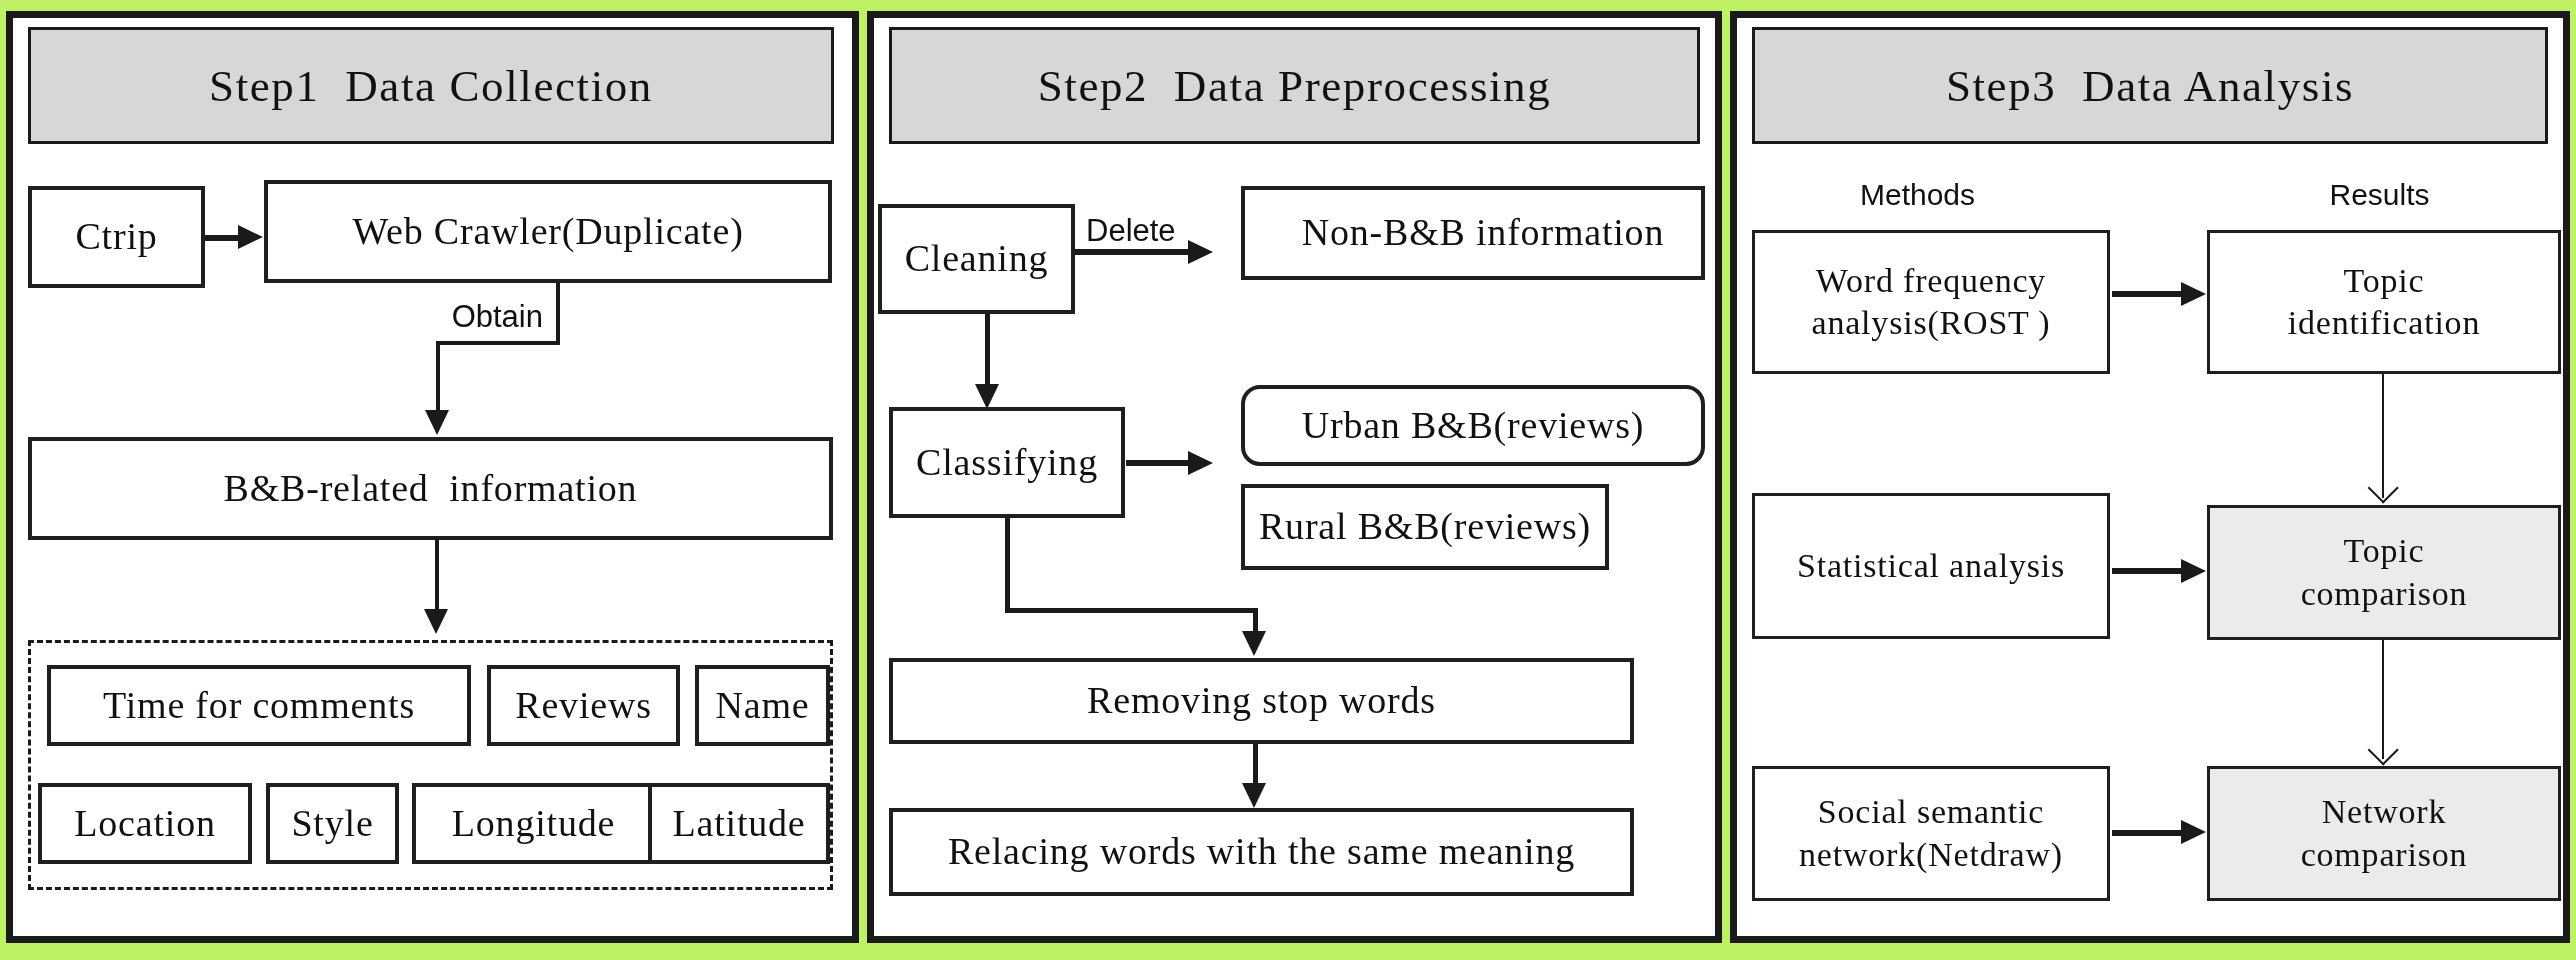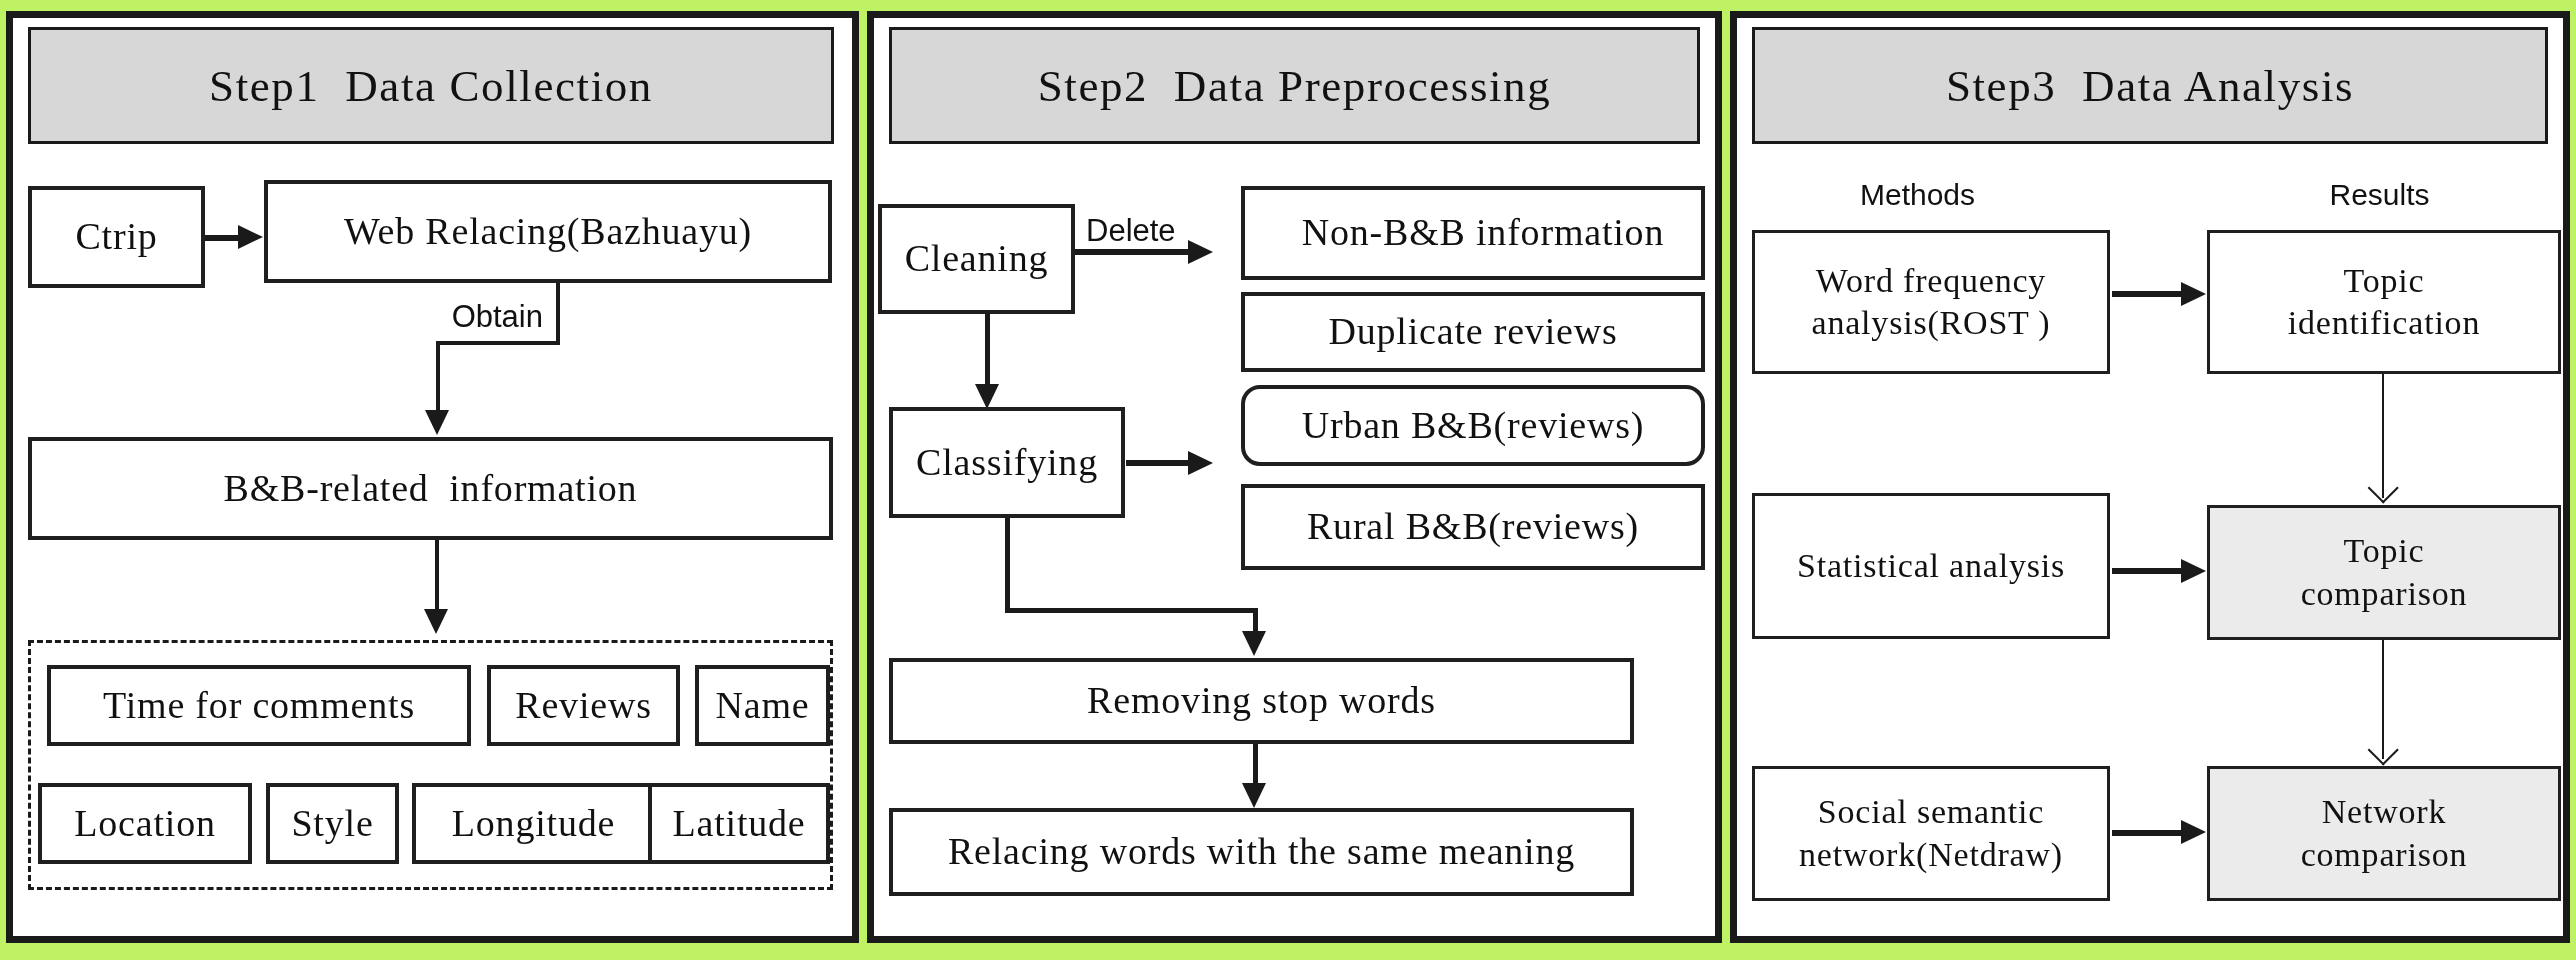--- a/index.html
+++ b/index.html
@@ -35,21 +35,21 @@
 <body>
 
 <div id="page">
 
   <div class="panel" style="left:6.3px;top:11px;width:853px;height:932px;"></div>
   <div class="hdr" style="left:28px;top:27px;width:806px;height:117px;">Step1  Data Collection</div>
 
   <div class="bx" style="left:28px;top:186px;width:177px;height:102px;">Ctrip</div>
   <div class="ln" style="left:205px;top:235px;width:34px;height:5.5px;"></div>
   <div class="ahr" style="left:238px;top:225px;"></div>
-  <div class="bx" style="left:264px;top:180px;width:568px;height:103px;">Web Relacing(Bazhuayu)</div>
+  <div class="bx" style="left:264px;top:180px;width:568px;height:103px;">Web Crawler(Duplicate)</div>
 
   <div class="ln" style="left:556px;top:283px;width:3.9px;height:62px;"></div>
   <div class="ln" style="left:436px;top:341px;width:124px;height:3.9px;"></div>
   <div class="ln" style="left:436px;top:341px;width:3.9px;height:70px;"></div>
   <div class="ahd" style="left:425px;top:410px;"></div>
   <div class="lbl" style="left:418px;top:299px;width:125px;text-align:right;">Obtain</div>
 
   <div class="bx" style="left:28px;top:437px;width:805px;height:103px;">B&amp;B-related  information</div>
 
   <div class="ln" style="left:435px;top:540px;width:3.9px;height:70px;"></div>
@@ -66,23 +66,22 @@
 
   <div class="panel" style="left:867px;top:11px;width:855px;height:932px;"></div>
   <div class="hdr" style="left:889px;top:27px;width:811px;height:117px;">Step2  Data Preprocessing</div>
 
   <div class="bx" style="left:878px;top:204px;width:197px;height:110px;">Cleaning</div>
   <div class="lbl" style="left:1086px;top:213px;width:141px;">Delete</div>
   <div class="ln" style="left:1075px;top:249px;width:114px;height:5.5px;"></div>
   <div class="ahr" style="left:1188px;top:240px;"></div>
 
   <div class="bx" style="left:1241px;top:186px;width:464px;height:94px;padding-left:20px;">Non-B&amp;B information</div>
-  <div class="bx" style="left:1241px;top:292px;width:464px;height:80px;">Duplicate reviews</div>
   <div class="bx" style="left:1241px;top:385px;width:464px;height:81px;border-radius:19px;">Urban B&amp;B(reviews)</div>
-  <div class="bx" style="left:1241px;top:484px;width:464px;height:86px;">Rural B&amp;B(reviews)</div>
+  <div class="bx" style="left:1241px;top:484px;width:368px;height:86px;">Rural B&amp;B(reviews)</div>
 
   <div class="ln" style="left:985px;top:313px;width:4.7px;height:72px;"></div>
   <div class="ahd" style="left:975px;top:384px;"></div>
 
   <div class="bx" style="left:889px;top:407px;width:236px;height:111px;">Classifying</div>
   <div class="ln" style="left:1126px;top:460px;width:64px;height:5.5px;"></div>
   <div class="ahr" style="left:1188px;top:451px;"></div>
 
   <div class="ln" style="left:1005px;top:518px;width:4.7px;height:94px;"></div>
   <div class="ln" style="left:1005px;top:608px;width:252px;height:4.7px;"></div>

